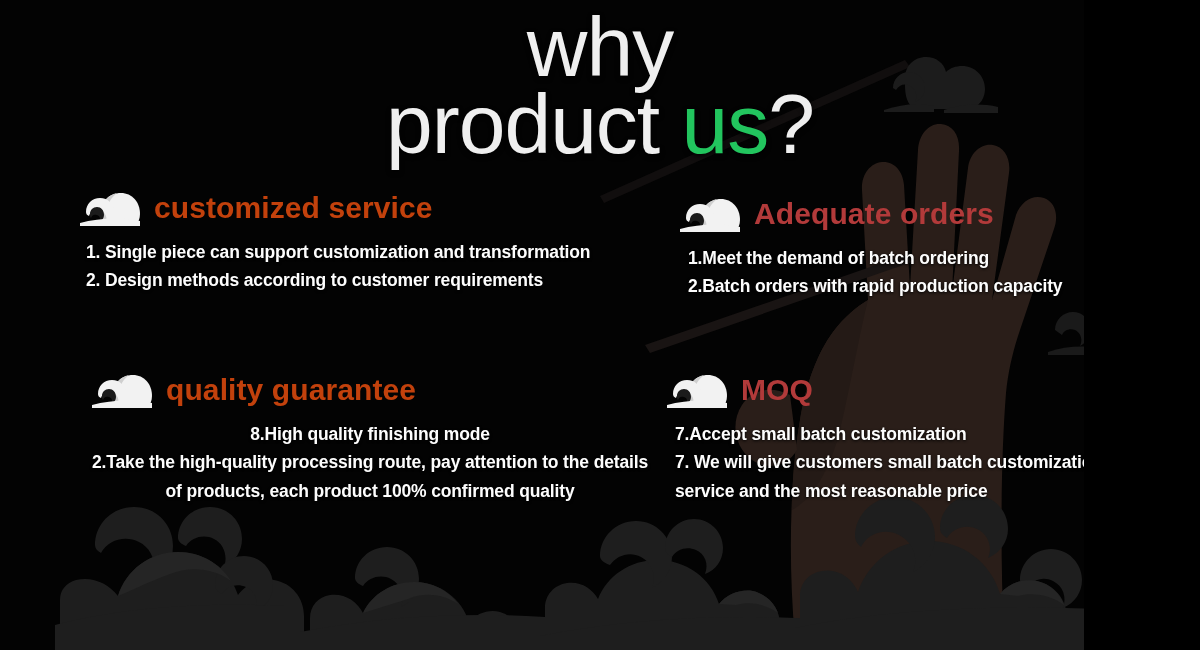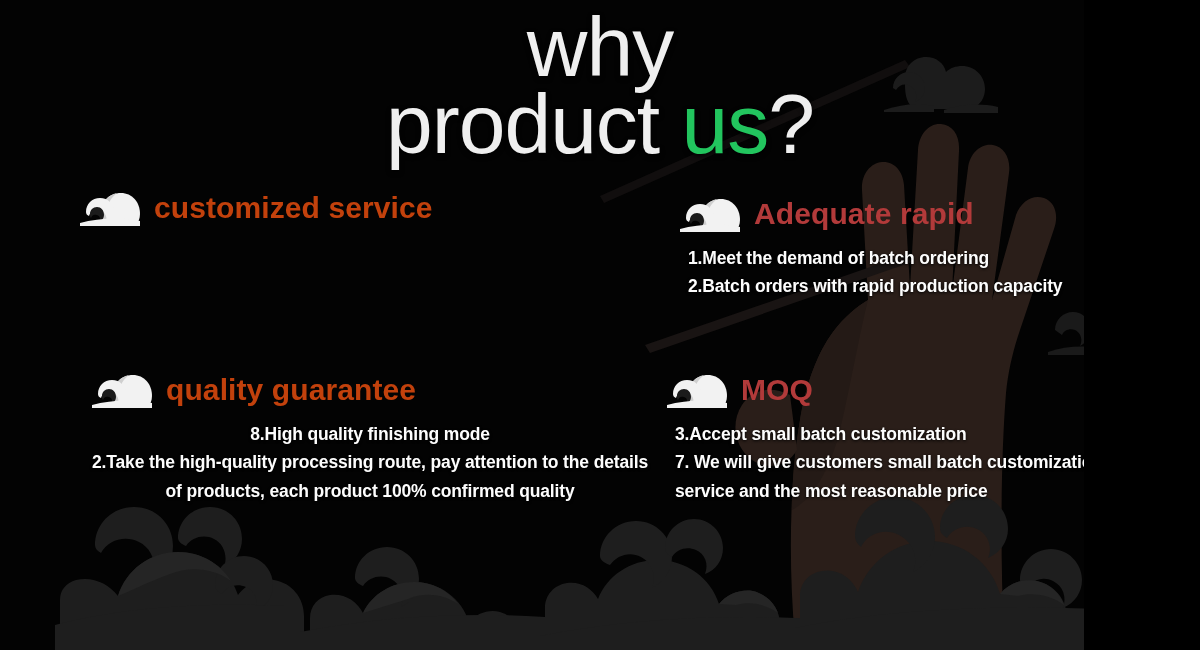--- a/index.html
+++ b/index.html
@@ -248,34 +248,38 @@
           <path d="M22 26 C22 12 31 3 43 3 C54 3 62 12 62 24 C62 29 60 33 57 36 L22 36 Z" fill="#f2f2f2"></path>
           <path d="M22 26 C22 14 29 5 39 3 C31 9 28 18 29 27 C30 32 33 35 37 36 L22 36 Z" fill="#cfcfcf"></path>
           <path d="M8 22 C8 14 14 8 22 8 C30 8 36 14 36 23 C36 29 32 34 26 36
                    C30 31 29 24 24 21 C19 18 13 20 11 26 C9 25 8 24 8 22 Z" fill="#f2f2f2"></path>
           <path d="M12 24 C12 20 15 17 19 17 C23 17 26 20 26 25 C26 28 24 31 21 32
                    C23 29 22 26 19 25 C16 24 14 25 13 28 C12 27 12 26 12 24 Z" fill="#1b1b1b"></path>
           <path d="M2 33 C20 28 44 27 62 31 L62 36 L2 36 Z" fill="#f2f2f2"></path>
         </svg>
         <span class="feature-title">customized service</span>
       </div>
+      <div class="feature-lines">
+        <div class="feature-line">1. Single piece can support customization and transformation</div>
+        <div class="feature-line">2. Design methods according to customer requirements</div>
+      </div>
     </div>
 
     <div class="feature f-1">
       <div class="feature-head">
         <svg class="cloud-icon" width="64" height="36" viewBox="0 0 64 36">
           <path d="M22 26 C22 12 31 3 43 3 C54 3 62 12 62 24 C62 29 60 33 57 36 L22 36 Z" fill="#f2f2f2"></path>
           <path d="M22 26 C22 14 29 5 39 3 C31 9 28 18 29 27 C30 32 33 35 37 36 L22 36 Z" fill="#cfcfcf"></path>
           <path d="M8 22 C8 14 14 8 22 8 C30 8 36 14 36 23 C36 29 32 34 26 36
                    C30 31 29 24 24 21 C19 18 13 20 11 26 C9 25 8 24 8 22 Z" fill="#f2f2f2"></path>
           <path d="M12 24 C12 20 15 17 19 17 C23 17 26 20 26 25 C26 28 24 31 21 32
                    C23 29 22 26 19 25 C16 24 14 25 13 28 C12 27 12 26 12 24 Z" fill="#1b1b1b"></path>
           <path d="M2 33 C20 28 44 27 62 31 L62 36 L2 36 Z" fill="#f2f2f2"></path>
         </svg>
-        <span class="feature-title">Adequate rapid</span>
+        <span class="feature-title">Adequate orders</span>
       </div>
       <div class="feature-lines">
         <div class="feature-line">1.Meet the demand of batch ordering</div>
         <div class="feature-line">2.Batch orders with rapid production capacity</div>
       </div>
     </div>
 
     <div class="feature f-2">
       <div class="feature-head">
         <svg class="cloud-icon" width="64" height="36" viewBox="0 0 64 36">
@@ -302,19 +306,19 @@
           <path d="M22 26 C22 14 29 5 39 3 C31 9 28 18 29 27 C30 32 33 35 37 36 L22 36 Z" fill="#cfcfcf"></path>
           <path d="M8 22 C8 14 14 8 22 8 C30 8 36 14 36 23 C36 29 32 34 26 36
                    C30 31 29 24 24 21 C19 18 13 20 11 26 C9 25 8 24 8 22 Z" fill="#f2f2f2"></path>
           <path d="M12 24 C12 20 15 17 19 17 C23 17 26 20 26 25 C26 28 24 31 21 32
                    C23 29 22 26 19 25 C16 24 14 25 13 28 C12 27 12 26 12 24 Z" fill="#1b1b1b"></path>
           <path d="M2 33 C20 28 44 27 62 31 L62 36 L2 36 Z" fill="#f2f2f2"></path>
         </svg>
         <span class="feature-title">MOQ</span>
       </div>
       <div class="feature-lines">
-        <div class="feature-line">3.Accept small batch customization</div>
+        <div class="feature-line">7.Accept small batch customization</div>
         <div class="feature-line">7. We will give customers small batch customization service and the most reasonable price</div>
       </div>
     </div>
 
   </div>
 </div>
 
 </body></html>

